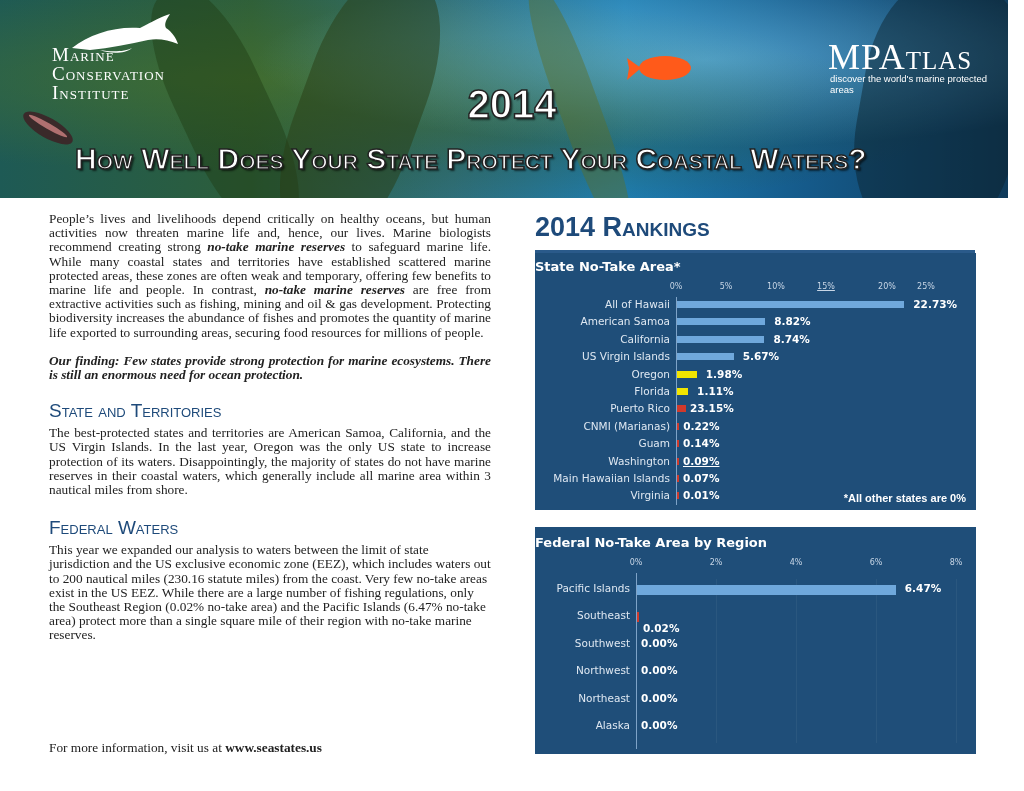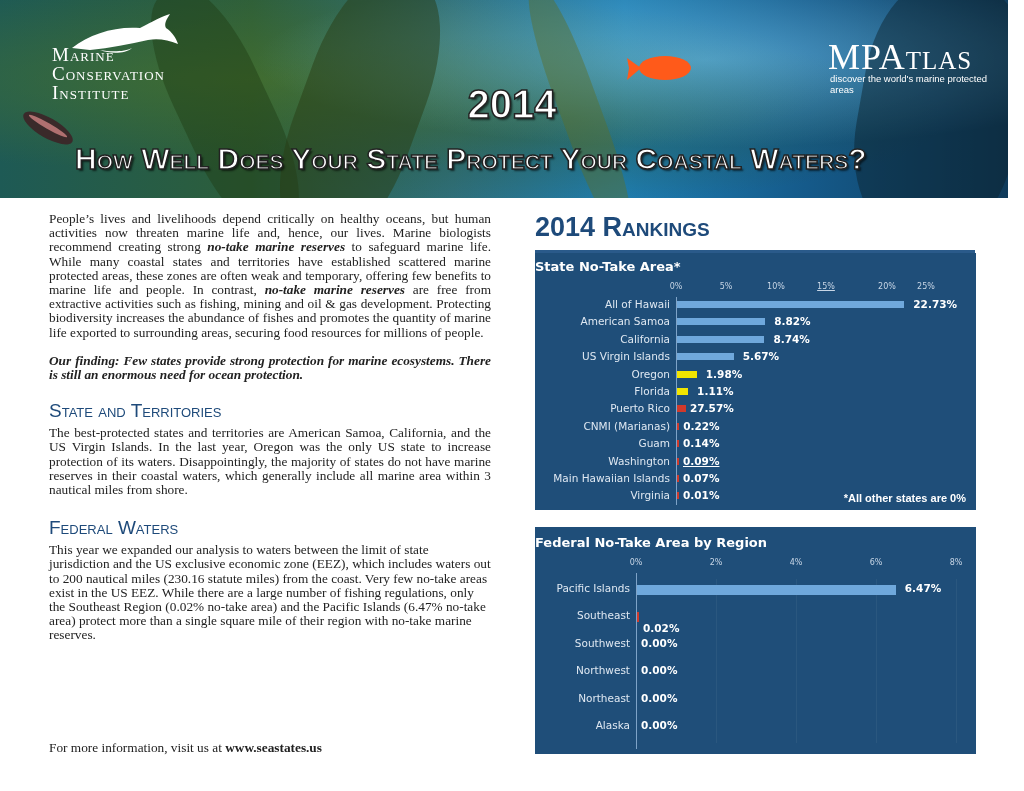--- a/index.html
+++ b/index.html
@@ -127,21 +127,21 @@
         <div class="val" style="left: 170.8px; top: 1px;">1.98%</div>
       </div>
       <div class="row" style="top: 131px;">
         <div class="rlabel" style="right: 306px; top: 1px;">Florida</div>
         <div class="bar" style="left: 142px; width: 11.1px; top: 4px; height: 7px; background: rgb(242, 229, 0);"></div>
         <div class="val" style="left: 162.1px; top: 1px;">1.11%</div>
       </div>
       <div class="row" style="top: 148.4px;">
         <div class="rlabel" style="right: 306px; top: 1px;">Puerto Rico</div>
         <div class="bar" style="left: 142px; width: 9px; top: 4px; height: 7px; background: rgb(208, 57, 43);"></div>
-        <div class="val" style="left: 155px; top: 1px;">27.57%</div>
+        <div class="val" style="left: 155px; top: 1px;">23.15%</div>
       </div>
       <div class="row" style="top: 165.8px;">
         <div class="rlabel" style="right: 306px; top: 1px;">CNMI (Marianas)</div>
         <div class="bar" style="left: 142px; width: 2.2px; top: 4px; height: 7px; background: rgb(208, 57, 43);"></div>
         <div class="val" style="left: 148.2px; top: 1px;">0.22%</div>
       </div>
       <div class="row" style="top: 183.2px;">
         <div class="rlabel" style="right: 306px; top: 1px;">Guam</div>
         <div class="bar" style="left: 142px; width: 2px; top: 4px; height: 7px; background: rgb(208, 57, 43);"></div>
         <div class="val" style="left: 148px; top: 1px;">0.14%</div>

